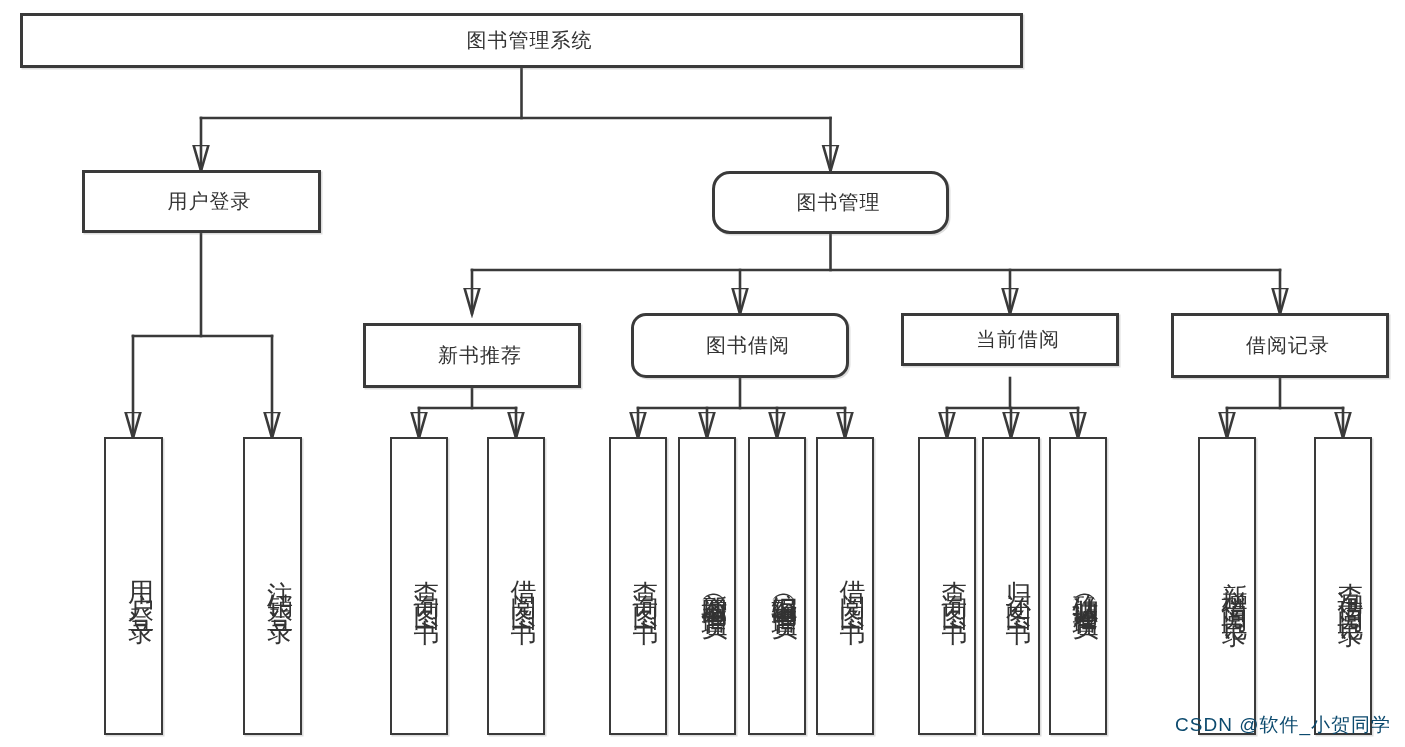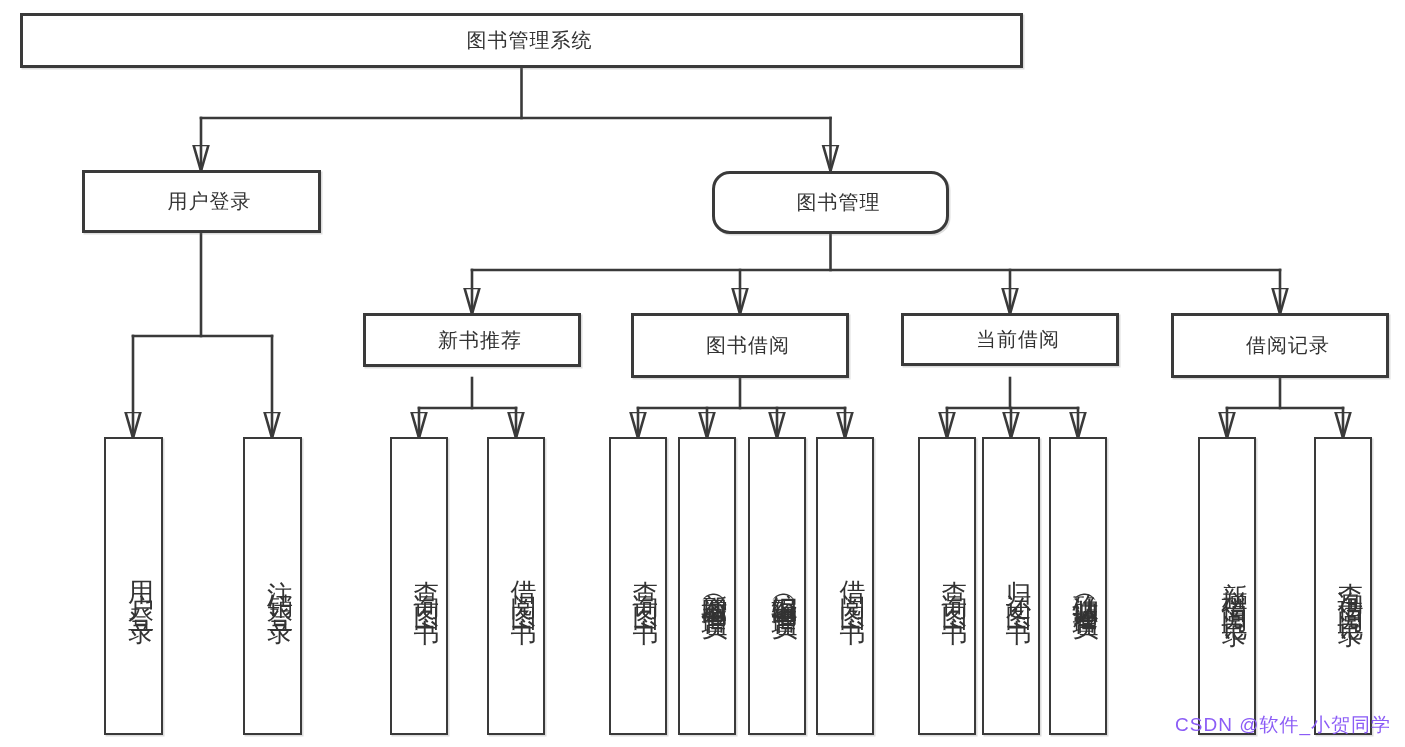--- a/index.html
+++ b/index.html
@@ -19,21 +19,21 @@
     padding-left:16px;
   }
   .hbox{font-size:20px;letter-spacing:1px;}
   .vbox{border-width:2.6px;}
   .vlabel{
     writing-mode:vertical-rl;text-orientation:mixed;
     font-size:26px;line-height:1;white-space:nowrap;
   }
   .watermark{
     position:absolute;right:14px;bottom:9px;
-    font-size:19px;color:#8b5cf6;letter-spacing:1px;
+    font-size:19px;color:#0c4a6e;letter-spacing:1px;
   }
 </style>
 </head>
 <body>
 
 <div class="stage">
 
   <svg class="wires" viewBox="0 0 1405 747" xmlns="http://www.w3.org/2000/svg">
     <defs>
       <marker id="ah" markerUnits="userSpaceOnUse" markerWidth="30" markerHeight="20" refX="25" refY="10" orient="auto">
@@ -86,24 +86,24 @@
     <span>图书管理系统</span>
   </div>
 
   <div class="node hbox" style="left:82px;top:170px;width:239px;height:63px;">
     <span>用户登录</span>
   </div>
   <div class="node hbox" style="left:712px;top:171px;width:237px;height:63px;border-radius:18px;">
     <span>图书管理</span>
   </div>
 
-  <div class="node hbox" style="left:363px;top:313px;width:218px;height:54px;">
+  <div class="node hbox" style="left:363px;top:323px;width:218px;height:65px;">
     <span>新书推荐</span>
   </div>
-  <div class="node hbox" style="left:631px;top:313px;width:218px;height:65px;">
+  <div class="node hbox" style="left:631px;top:313px;width:218px;height:65px;border-radius:15px;">
     <span>图书借阅</span>
   </div>
   <div class="node hbox" style="left:901px;top:313px;width:218px;height:53px;">
     <span>当前借阅</span>
   </div>
   <div class="node hbox" style="left:1171px;top:313px;width:218px;height:65px;">
     <span>借阅记录</span>
   </div>
 
   <div class="node vbox" style="left:104px;top:437px;width:59px;height:298px;">

